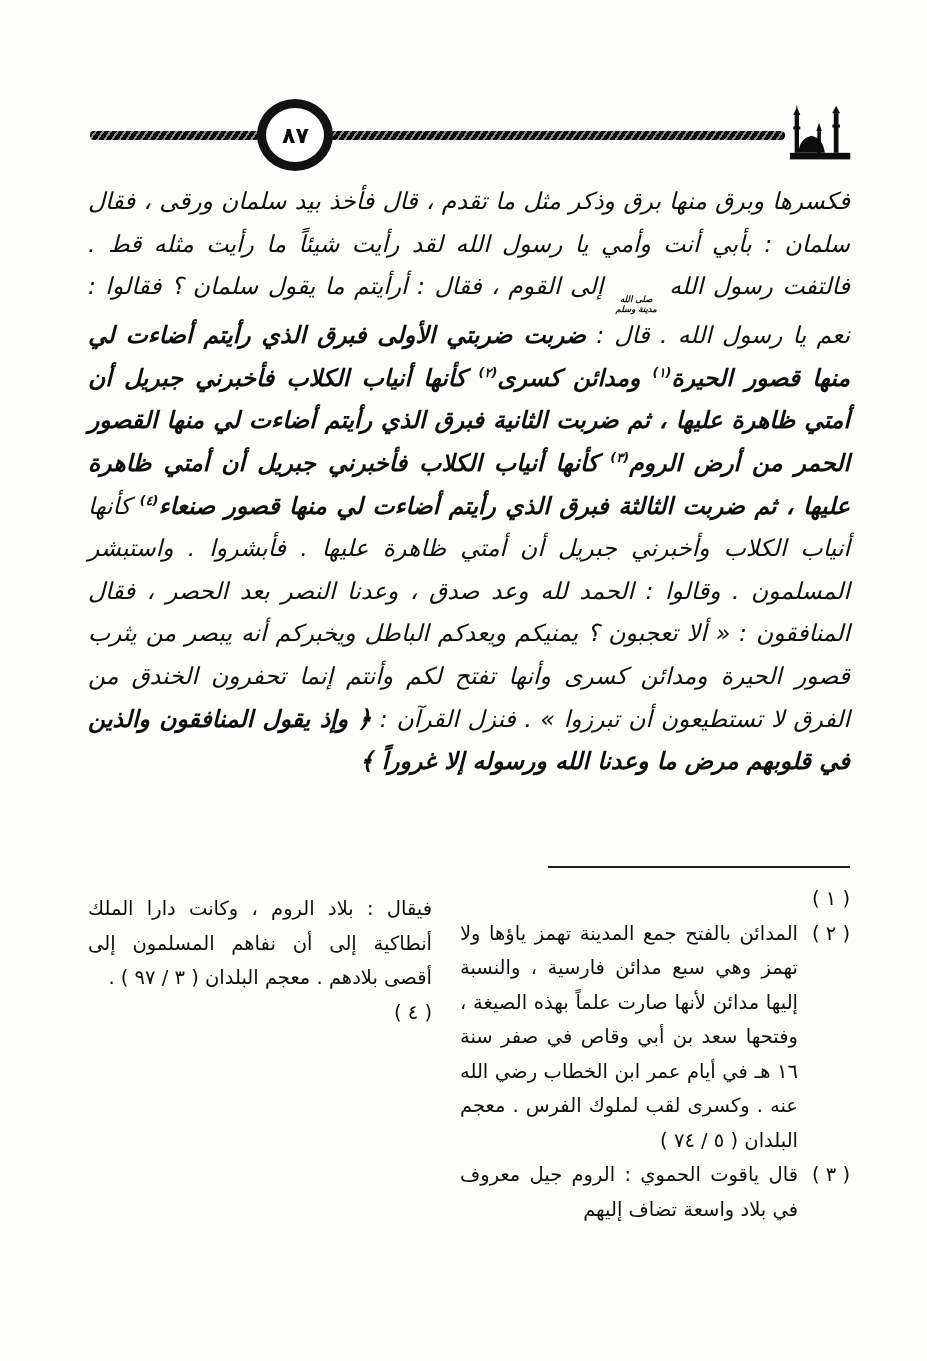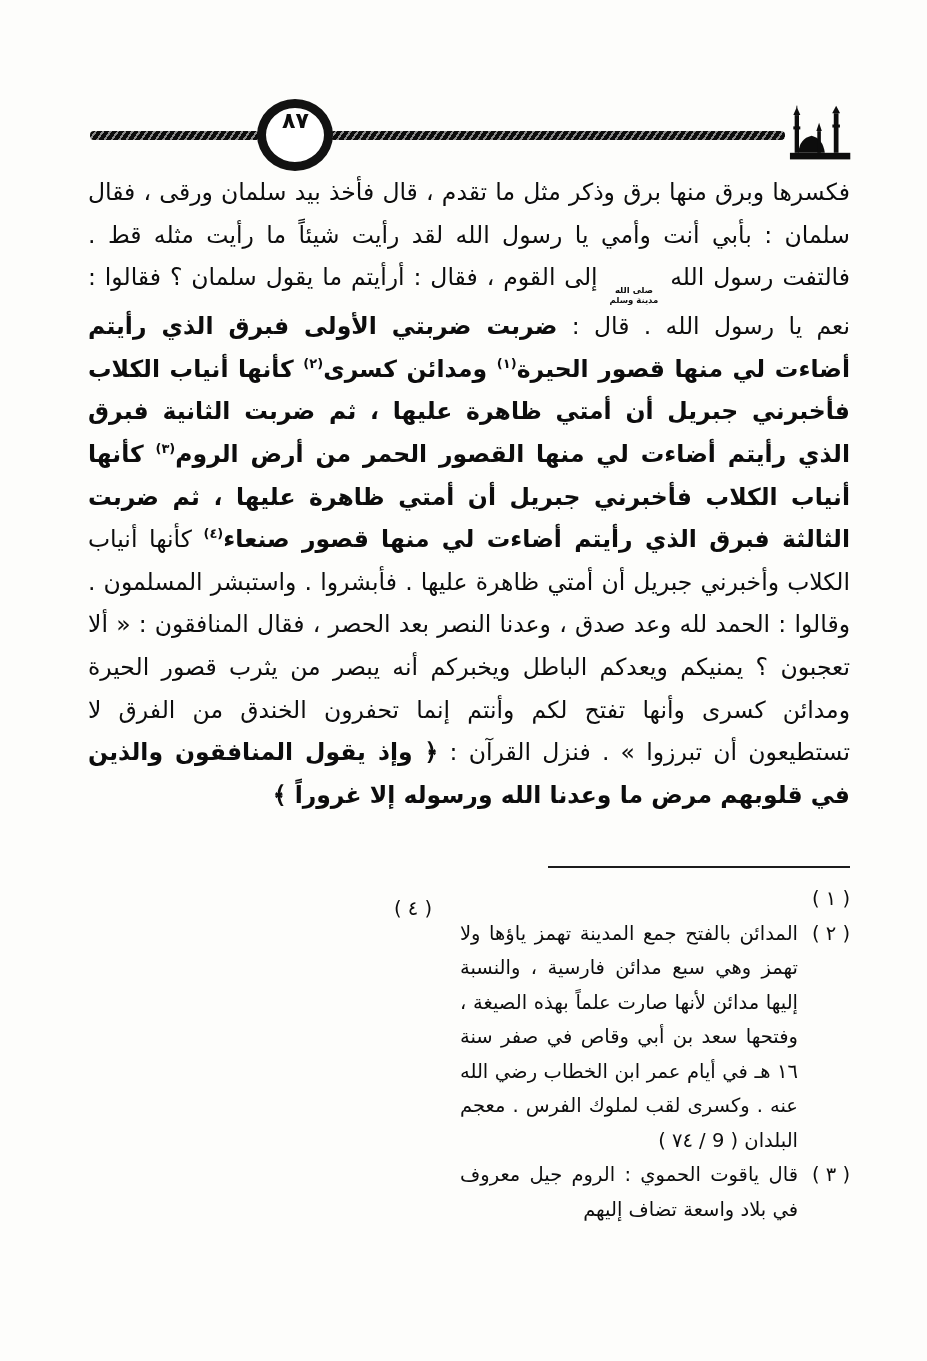--- a/index.html
+++ b/index.html
@@ -18,33 +18,33 @@
     position:absolute;top:102px;right:72px;left:90px;height:66px;
     display:flex;align-items:center;
   }
   .mosque{flex:0 0 auto;margin-left:4px;}
   .rope{height:9px;background:repeating-linear-gradient(125deg,#0c0c0c 0 4px,#8a8a8a 4px 6px);border-radius:4px;}
   .rope-a{flex:2.4;}
   .rope-b{flex:0.9;}
   .page-circle{
     flex:0 0 auto;width:58px;height:54px;background:#fff;
     border:9px solid #121212;border-radius:50%;
-    display:flex;justify-content:center;
+    display:flex;align-items:center;justify-content:center;
     font-size:22px;font-weight:bold;margin:0 -3px;z-index:1;
   }
   .doc-title{
     flex:0 0 auto;margin-right:12px;margin-left:2px;
     font-size:27px;font-weight:bold;letter-spacing:0;
     border-bottom:3px dotted #4a4a4a;padding-bottom:5px;line-height:1.1;
   }
   
   .body-text{
-    position:absolute;top:171px;right:77px;left:88px;
+    position:absolute;top:180px;right:77px;left:88px;
     font-size:23.5px;line-height:42.6px;
-    text-align:justify;text-justify:inter-word;
+    text-align:justify;text-justify:inter-word;font-style:italic;
   }
   .body-text .b{font-weight:bold;}
   .body-text .sup{font-size:13px;vertical-align:9px;line-height:0;letter-spacing:-1px;}
   .honorific{
     display:inline-flex;flex-direction:column;align-items:center;justify-content:space-between;
     font-size:8.5px;line-height:9.5px;font-weight:bold;
     vertical-align:-8px;margin:0 3px;min-width:30px;
   }
   
   .footnotes{
@@ -97,30 +97,33 @@
 
   <div class="footnotes">
     <div class="fn-col fn-col-right">
       <div class="fn-divider"></div>
       <div>
           <div class="fn-item">
             <span class="fn-marker">( ١ )</span>
           </div>
           <div class="fn-item">
             <span class="fn-marker">( ٢ )</span>
-            <div class="fn-text">المدائن بالفتح جمع المدينة تهمز ياؤها ولا تهمز وهي سبع مدائن فارسية ، والنسبة إليها مدائن لأنها صارت علماً بهذه الصيغة ، وفتحها سعد بن أبي وقاص في صفر سنة ١٦ هـ في أيام عمر ابن الخطاب رضي الله عنه . وكسرى لقب لملوك الفرس . معجم البلدان ( 9 / ٧٤ )</div>
+            <div class="fn-text">المدائن بالفتح جمع المدينة تهمز ياؤها ولا تهمز وهي سبع مدائن فارسية ، والنسبة إليها مدائن لأنها صارت علماً بهذه الصيغة ، وفتحها سعد بن أبي وقاص في صفر سنة ١٦ هـ في أيام عمر ابن الخطاب رضي الله عنه . وكسرى لقب لملوك الفرس . معجم البلدان ( ٥ / ٧٤ )</div>
           </div>
           <div class="fn-item">
             <span class="fn-marker">( ٣ )</span>
             <div class="fn-text">قال ياقوت الحموي : الروم جيل معروف في بلاد واسعة تضاف إليهم</div>
           </div>
         </div>
     </div>
     <div class="fn-col fn-col-left">
       <div>
+          <div class="fn-item fn-cont">
+            <div class="fn-text">فيقال : بلاد الروم ، وكانت دارا الملك أنطاكية إلى أن نفاهم المسلمون إلى أقصى بلادهم . معجم البلدان ( ٣ / ٩٧ ) .</div>
+          </div>
           <div class="fn-item">
             <span class="fn-marker">( ٤ )</span>
           </div>
         </div>
     </div>
   </div>
 
 </div>
 
 </body></html>

